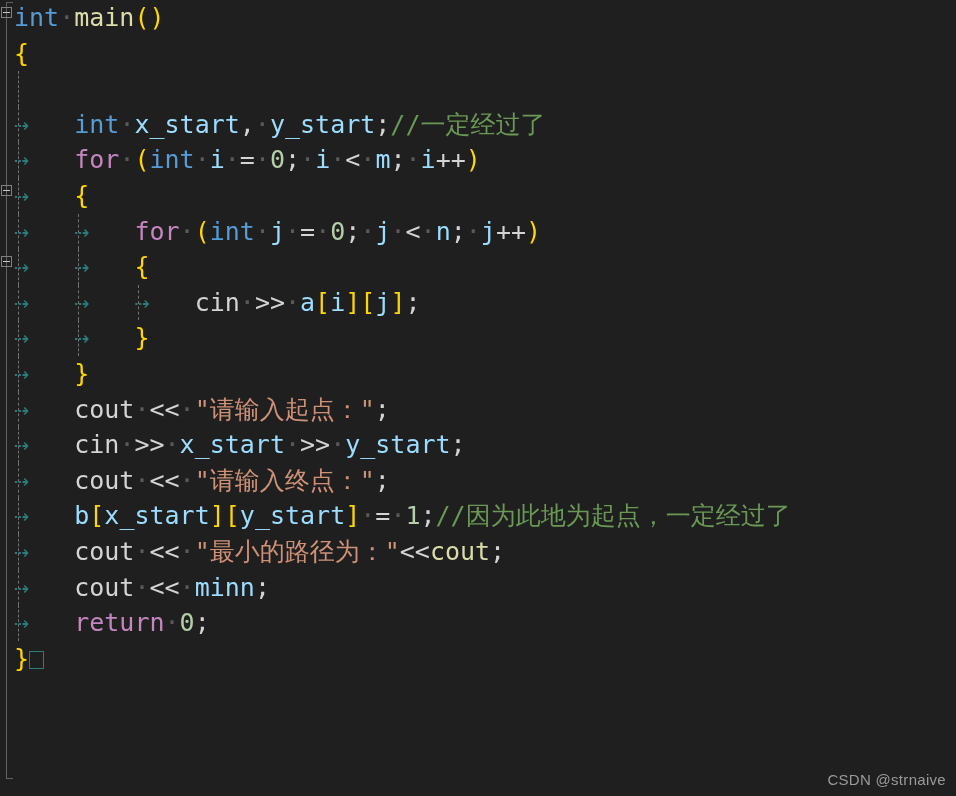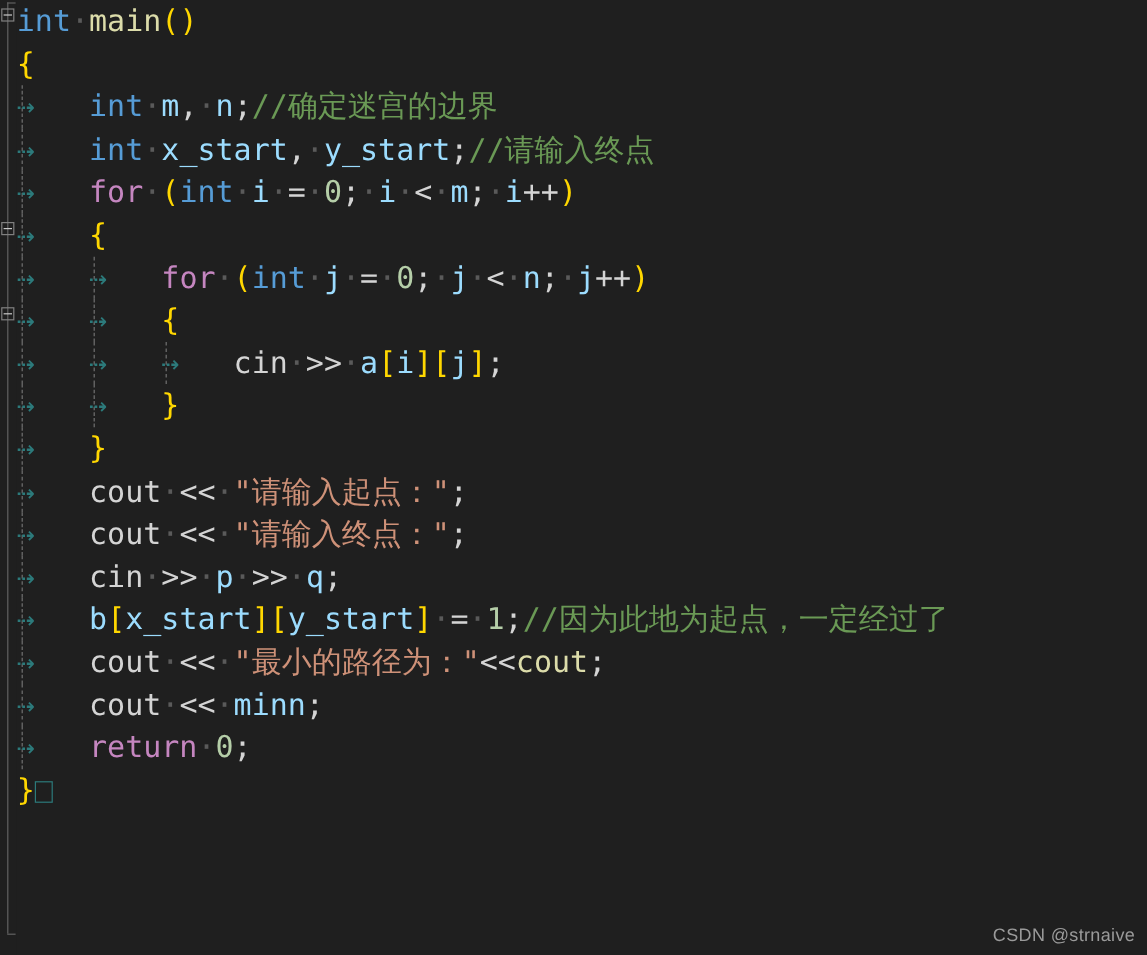--- a/index.html
+++ b/index.html
@@ -149,26 +149,25 @@
     <div class="line">
       <span class="txt"><span class="k">int</span><span class="sp">·</span><span class="fn">main</span><span class="b1">()</span></span>
     </div>
 
     <div class="line">
       <span class="txt"><span class="b1">{</span></span>
     </div>
 
     <div class="line">
       <span class="iguide" style="left:4px;"></span>
-      <span class="txt"><span class="tabarrow">⇢   </span><span class="k">int</span><span class="sp">·</span><span class="var">m</span><span class="op">,</span><span class="sp">·</span><span class="var">n</span><span class="op">;</span><span class="cmt">//确定迷宫的边界</span></span>
-    </div>
-
-    <div class="line">
-      <span class="iguide" style="left:4px;"></span>
-      <span class="txt"><span class="tabarrow">⇢   </span><span class="k">int</span><span class="sp">·</span><span class="var">x_start</span><span class="op">,</span><span class="sp">·</span><span class="var">y_start</span><span class="op">;</span><span class="cmt">//请输入终点</span></span>
+    </div>
+
+    <div class="line">
+      <span class="iguide" style="left:4px;"></span>
+      <span class="txt"><span class="tabarrow">⇢   </span><span class="k">int</span><span class="sp">·</span><span class="var">x_start</span><span class="op">,</span><span class="sp">·</span><span class="var">y_start</span><span class="op">;</span><span class="cmt">//一定经过了</span></span>
     </div>
 
 
     <div class="line">
       <span class="iguide" style="left:4px;"></span>
       <span class="txt"><span class="tabarrow">⇢   </span><span class="kctl">for</span><span class="sp">·</span><span class="b1">(</span><span class="k">int</span><span class="sp">·</span><span class="var">i</span><span class="sp">·</span><span class="op">=</span><span class="sp">·</span><span class="num">0</span><span class="op">;</span><span class="sp">·</span><span class="var">i</span><span class="sp">·</span><span class="op">&lt;</span><span class="sp">·</span><span class="var">m</span><span class="op">;</span><span class="sp">·</span><span class="var">i</span><span class="op">++</span><span class="b1">)</span></span>
     </div>
 
     <div class="line">
       <span class="iguide" style="left:4px;"></span>
@@ -203,30 +202,30 @@
     <div class="line">
       <span class="iguide" style="left:4px;"></span>
       <span class="txt"><span class="tabarrow">⇢   </span><span class="b1">}</span></span>
     </div>
 
     <div class="line">
       <span class="iguide" style="left:4px;"></span>
       <span class="txt"><span class="tabarrow">⇢   </span><span class="plain">cout</span><span class="sp">·</span><span class="plain">&lt;&lt;</span><span class="sp">·</span><span class="str">"请输入起点："</span><span class="op">;</span></span>
     </div>
 
+    <div class="line">
+      <span class="iguide" style="left:4px;"></span>
+      <span class="txt"><span class="tabarrow">⇢   </span><span class="plain">cin</span><span class="sp">·</span><span class="plain">&gt;&gt;</span><span class="sp">·</span><span class="var">x_start</span><span class="sp">·</span><span class="plain">&gt;&gt;</span><span class="sp">·</span><span class="var">y_start</span><span class="op">;</span></span>
+    </div>
 
     <div class="line">
       <span class="iguide" style="left:4px;"></span>
       <span class="txt"><span class="tabarrow">⇢   </span><span class="plain">cout</span><span class="sp">·</span><span class="plain">&lt;&lt;</span><span class="sp">·</span><span class="str">"请输入终点："</span><span class="op">;</span></span>
     </div>
 
-    <div class="line">
-      <span class="iguide" style="left:4px;"></span>
-      <span class="txt"><span class="tabarrow">⇢   </span><span class="plain">cin</span><span class="sp">·</span><span class="plain">&gt;&gt;</span><span class="sp">·</span><span class="var">p</span><span class="sp">·</span><span class="plain">&gt;&gt;</span><span class="sp">·</span><span class="var">q</span><span class="op">;</span></span>
-    </div>
 
     <div class="line">
       <span class="iguide" style="left:4px;"></span>
       <span class="txt"><span class="tabarrow">⇢   </span><span class="var">b</span><span class="b1">[</span><span class="var">x_start</span><span class="b1">]</span><span class="b1">[</span><span class="var">y_start</span><span class="b1">]</span><span class="sp">·</span><span class="op">=</span><span class="sp">·</span><span class="num">1</span><span class="op">;</span><span class="cmt">//因为此地为起点，一定经过了</span></span>
     </div>
 
 
     <div class="line">
       <span class="iguide" style="left:4px;"></span>
       <span class="txt"><span class="tabarrow">⇢   </span><span class="plain">cout</span><span class="sp">·</span><span class="plain">&lt;&lt;</span><span class="sp">·</span><span class="str">"最小的路径为："</span><span class="plain">&lt;&lt;</span><span class="fn">cout</span><span class="op">;</span></span>

